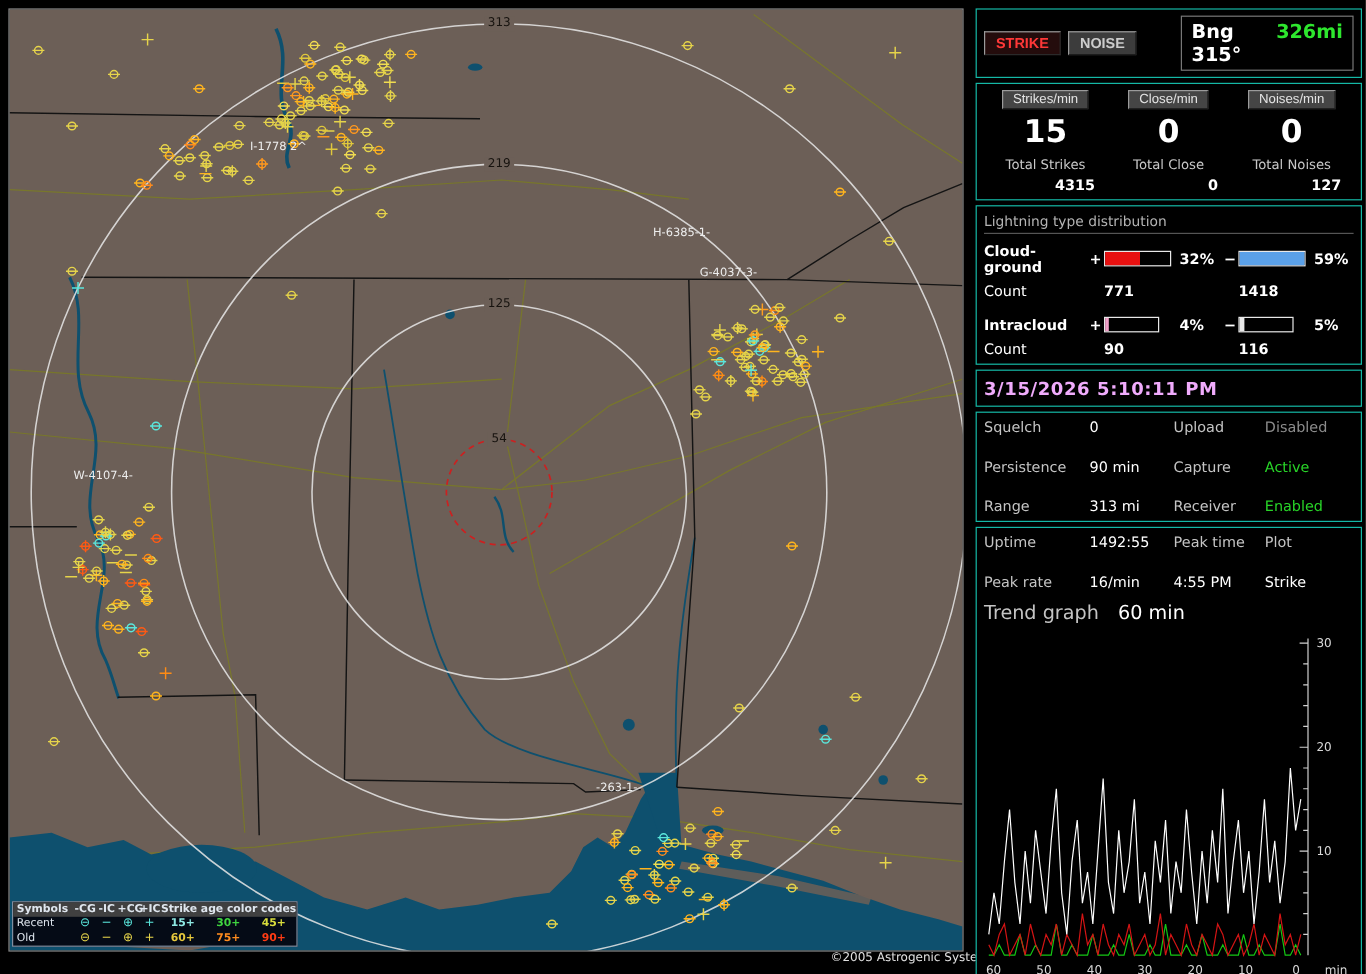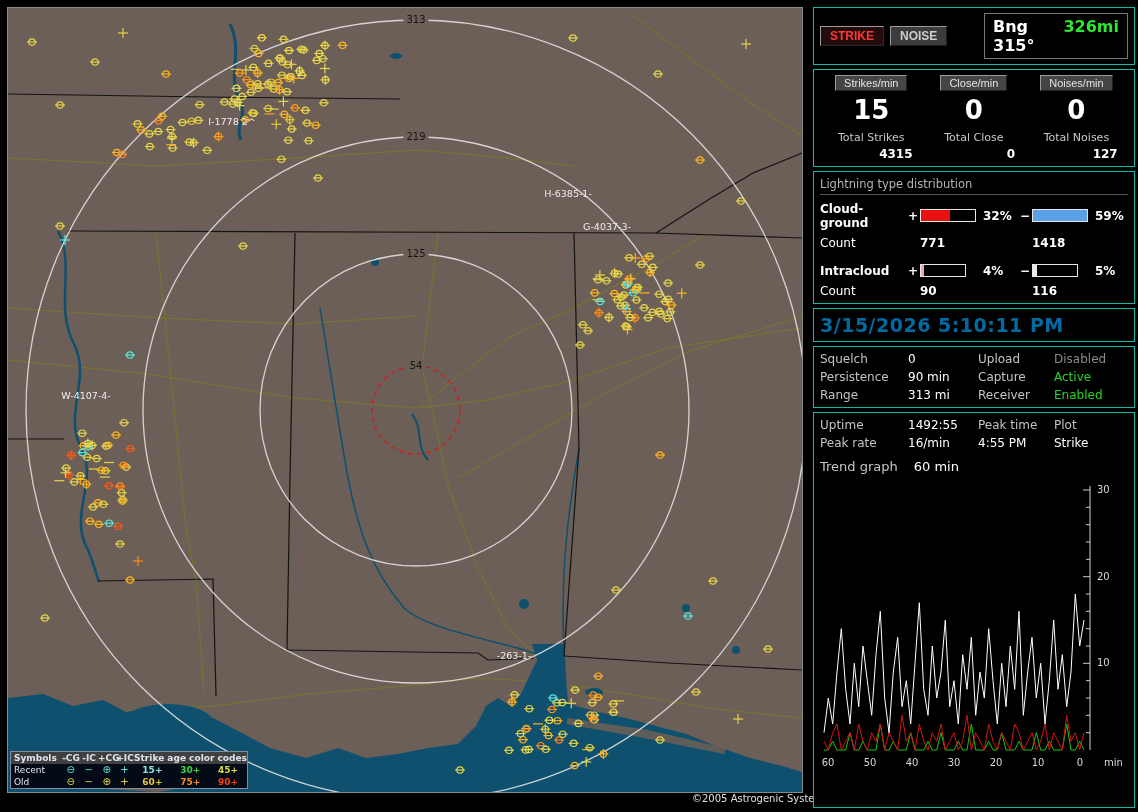--- a/index.html
+++ b/index.html
@@ -54,29 +54,29 @@
              row-gap:6px;font-size:12px;}
   .dist-name{font-weight:bold;}
   .sign{font-weight:bold;text-align:center;}
   .pctbar{height:11px;border:1px solid #e8e8e8;background:#000;position:relative;width:54px;}
   .pctbar.small{width:44px;}
   .pctbar i{position:absolute;left:0;top:0;bottom:0;}
   .pct{font-weight:bold;padding-left:5px;}
   .count-val{font-weight:bold;}
   .dist-spacer{height:2px;grid-column:1 / 8;}
 
-  .dt{color:#0369a1;font-weight:bold;font-size:19px;letter-spacing:0.5px;}
-
-  .kv-grid{display:grid;grid-template-columns:88px 70px 76px auto;row-gap:4px;font-size:12px;align-items:center;}
+  .dt{color:#f0abfc;font-weight:bold;font-size:15px;letter-spacing:0.5px;}
+
+  .kv-grid{display:grid;grid-template-columns:88px 70px 76px auto;row-gap:19px;font-size:12px;align-items:center;}
   .lbl{color:#c4c4c4;}
   .val{color:#fff;}
   .green{color:#28d428;}
   .dim{color:#8c8c8c;}
 
-  .trend-row{display:flex;gap:16px;font-size:13px;margin:9px 0 4px 0;}
+  .trend-row{display:flex;gap:16px;font-size:16px;margin:9px 0 4px 0;}
   #trend-svg{display:block;}
   #trend-svg text.ax{font-size:10px;fill:#d8d8d8;font-family:"DejaVu Sans",sans-serif;}
 </style>
 </head>
 <body>
 
 <div id="map-wrap">
   <svg id="map-svg" width="794" height="784" viewBox="0 0 794 784">
 
     <rect x="0" y="0" width="794" height="784" fill="#6c5f57"></rect>

